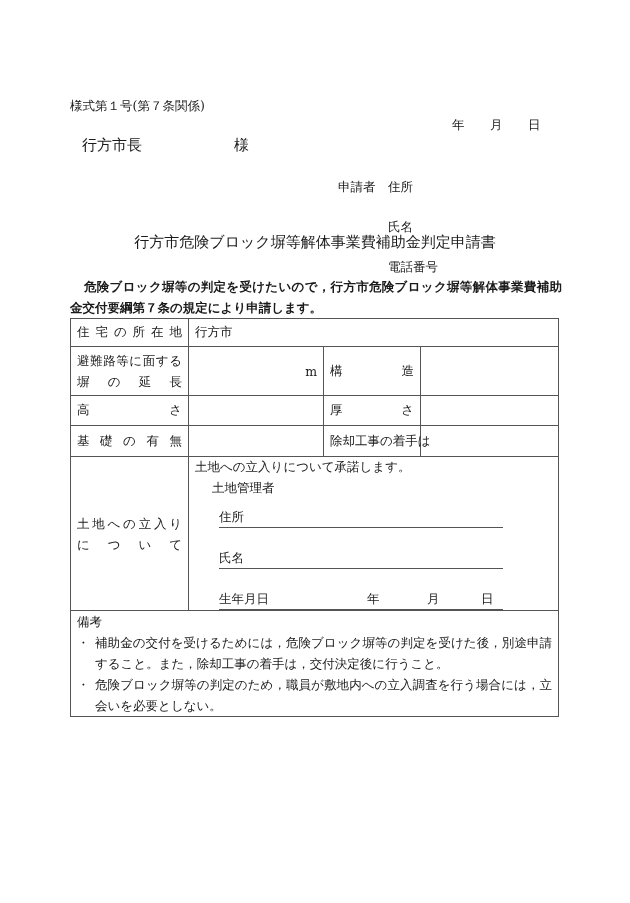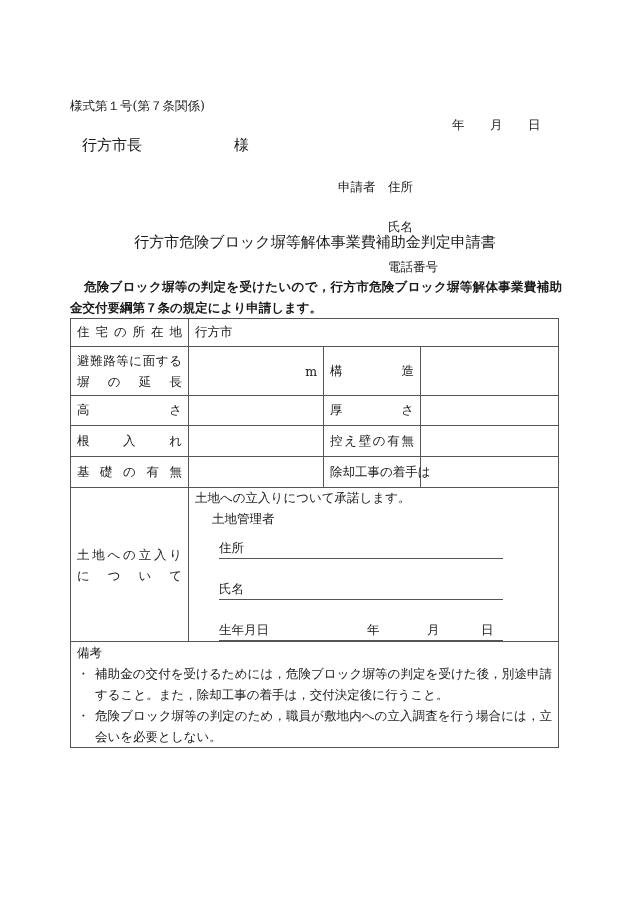--- a/index.html
+++ b/index.html
@@ -230,26 +230,20 @@
         <td></td>
       </tr>
 
       <tr>
         <td class="lbl" style="height:29px">高さ</td>
         <td></td>
         <td class="lbl">厚さ</td>
         <td></td>
       </tr>
 
-      <tr>
-        <td class="lbl" style="height:30px">根入れ</td>
-        <td></td>
-        <td class="lbl">控え壁の有無</td>
-        <td></td>
-      </tr>
 
       <tr>
         <td class="lbl" style="height:30px">基礎の有無</td>
         <td></td>
         <td class="lbl">除却工事の着手は</td>
         <td></td>
       </tr>
 
       <tr>
         <td style="height:147px">

